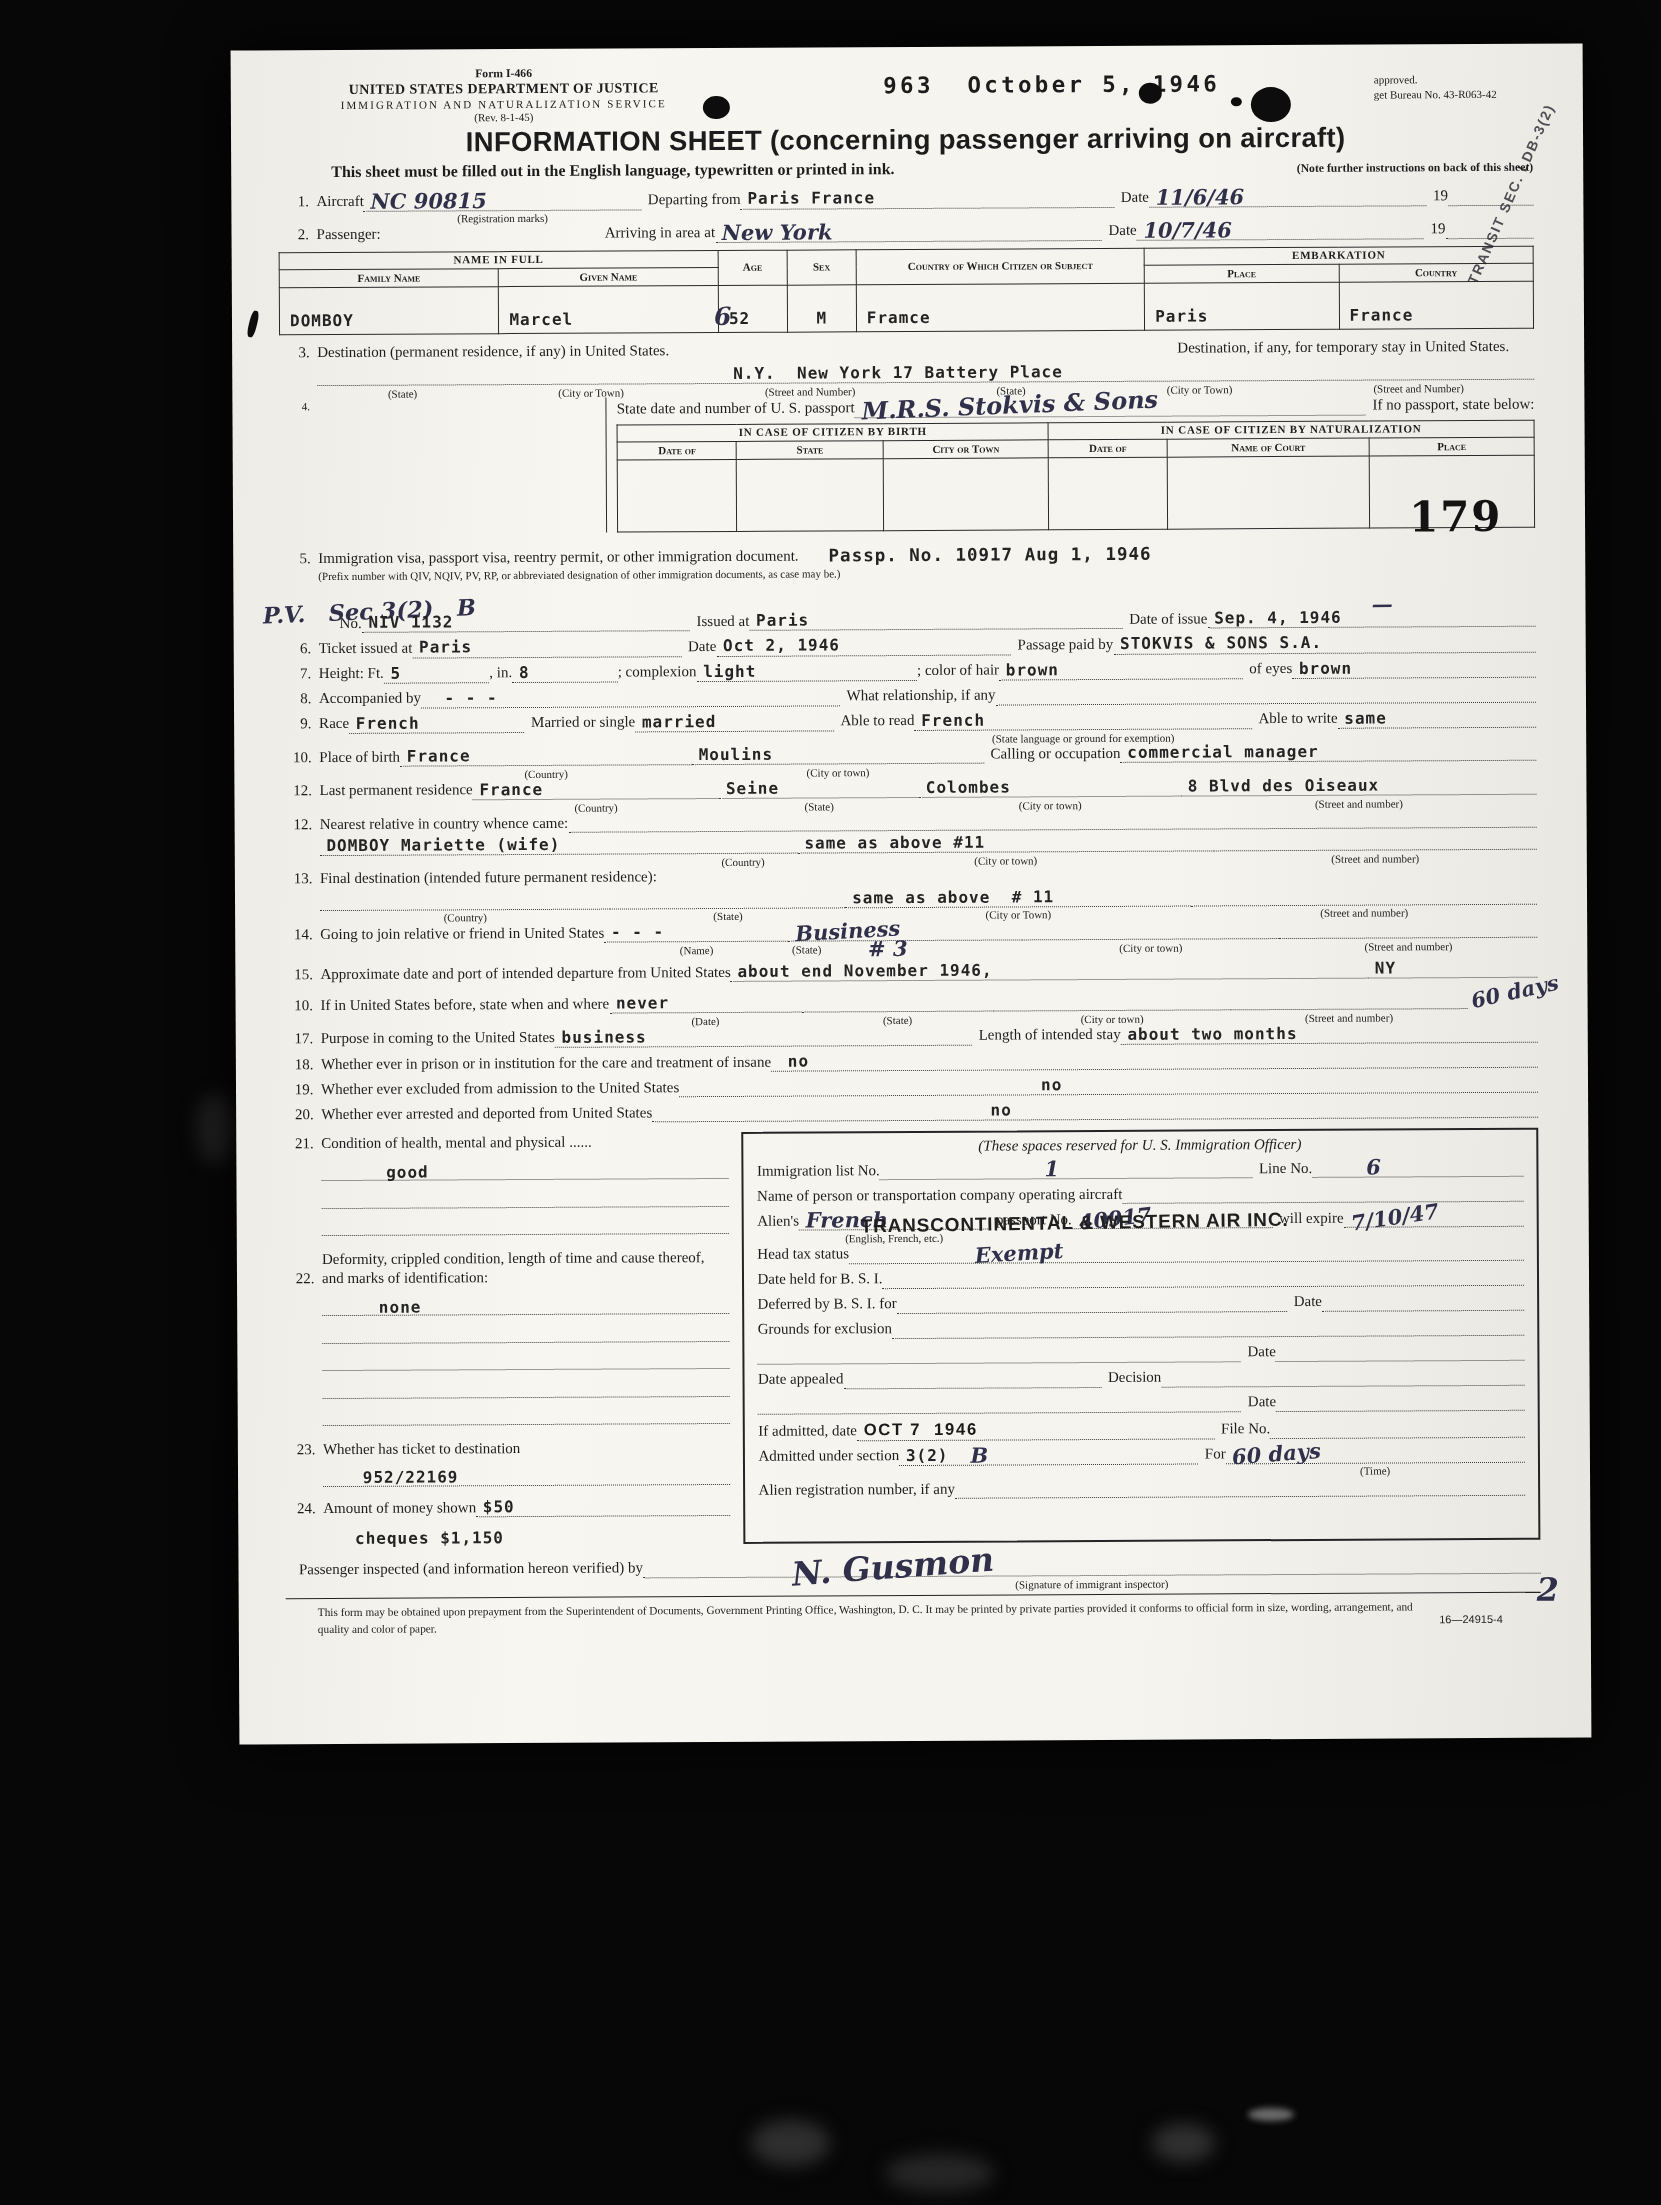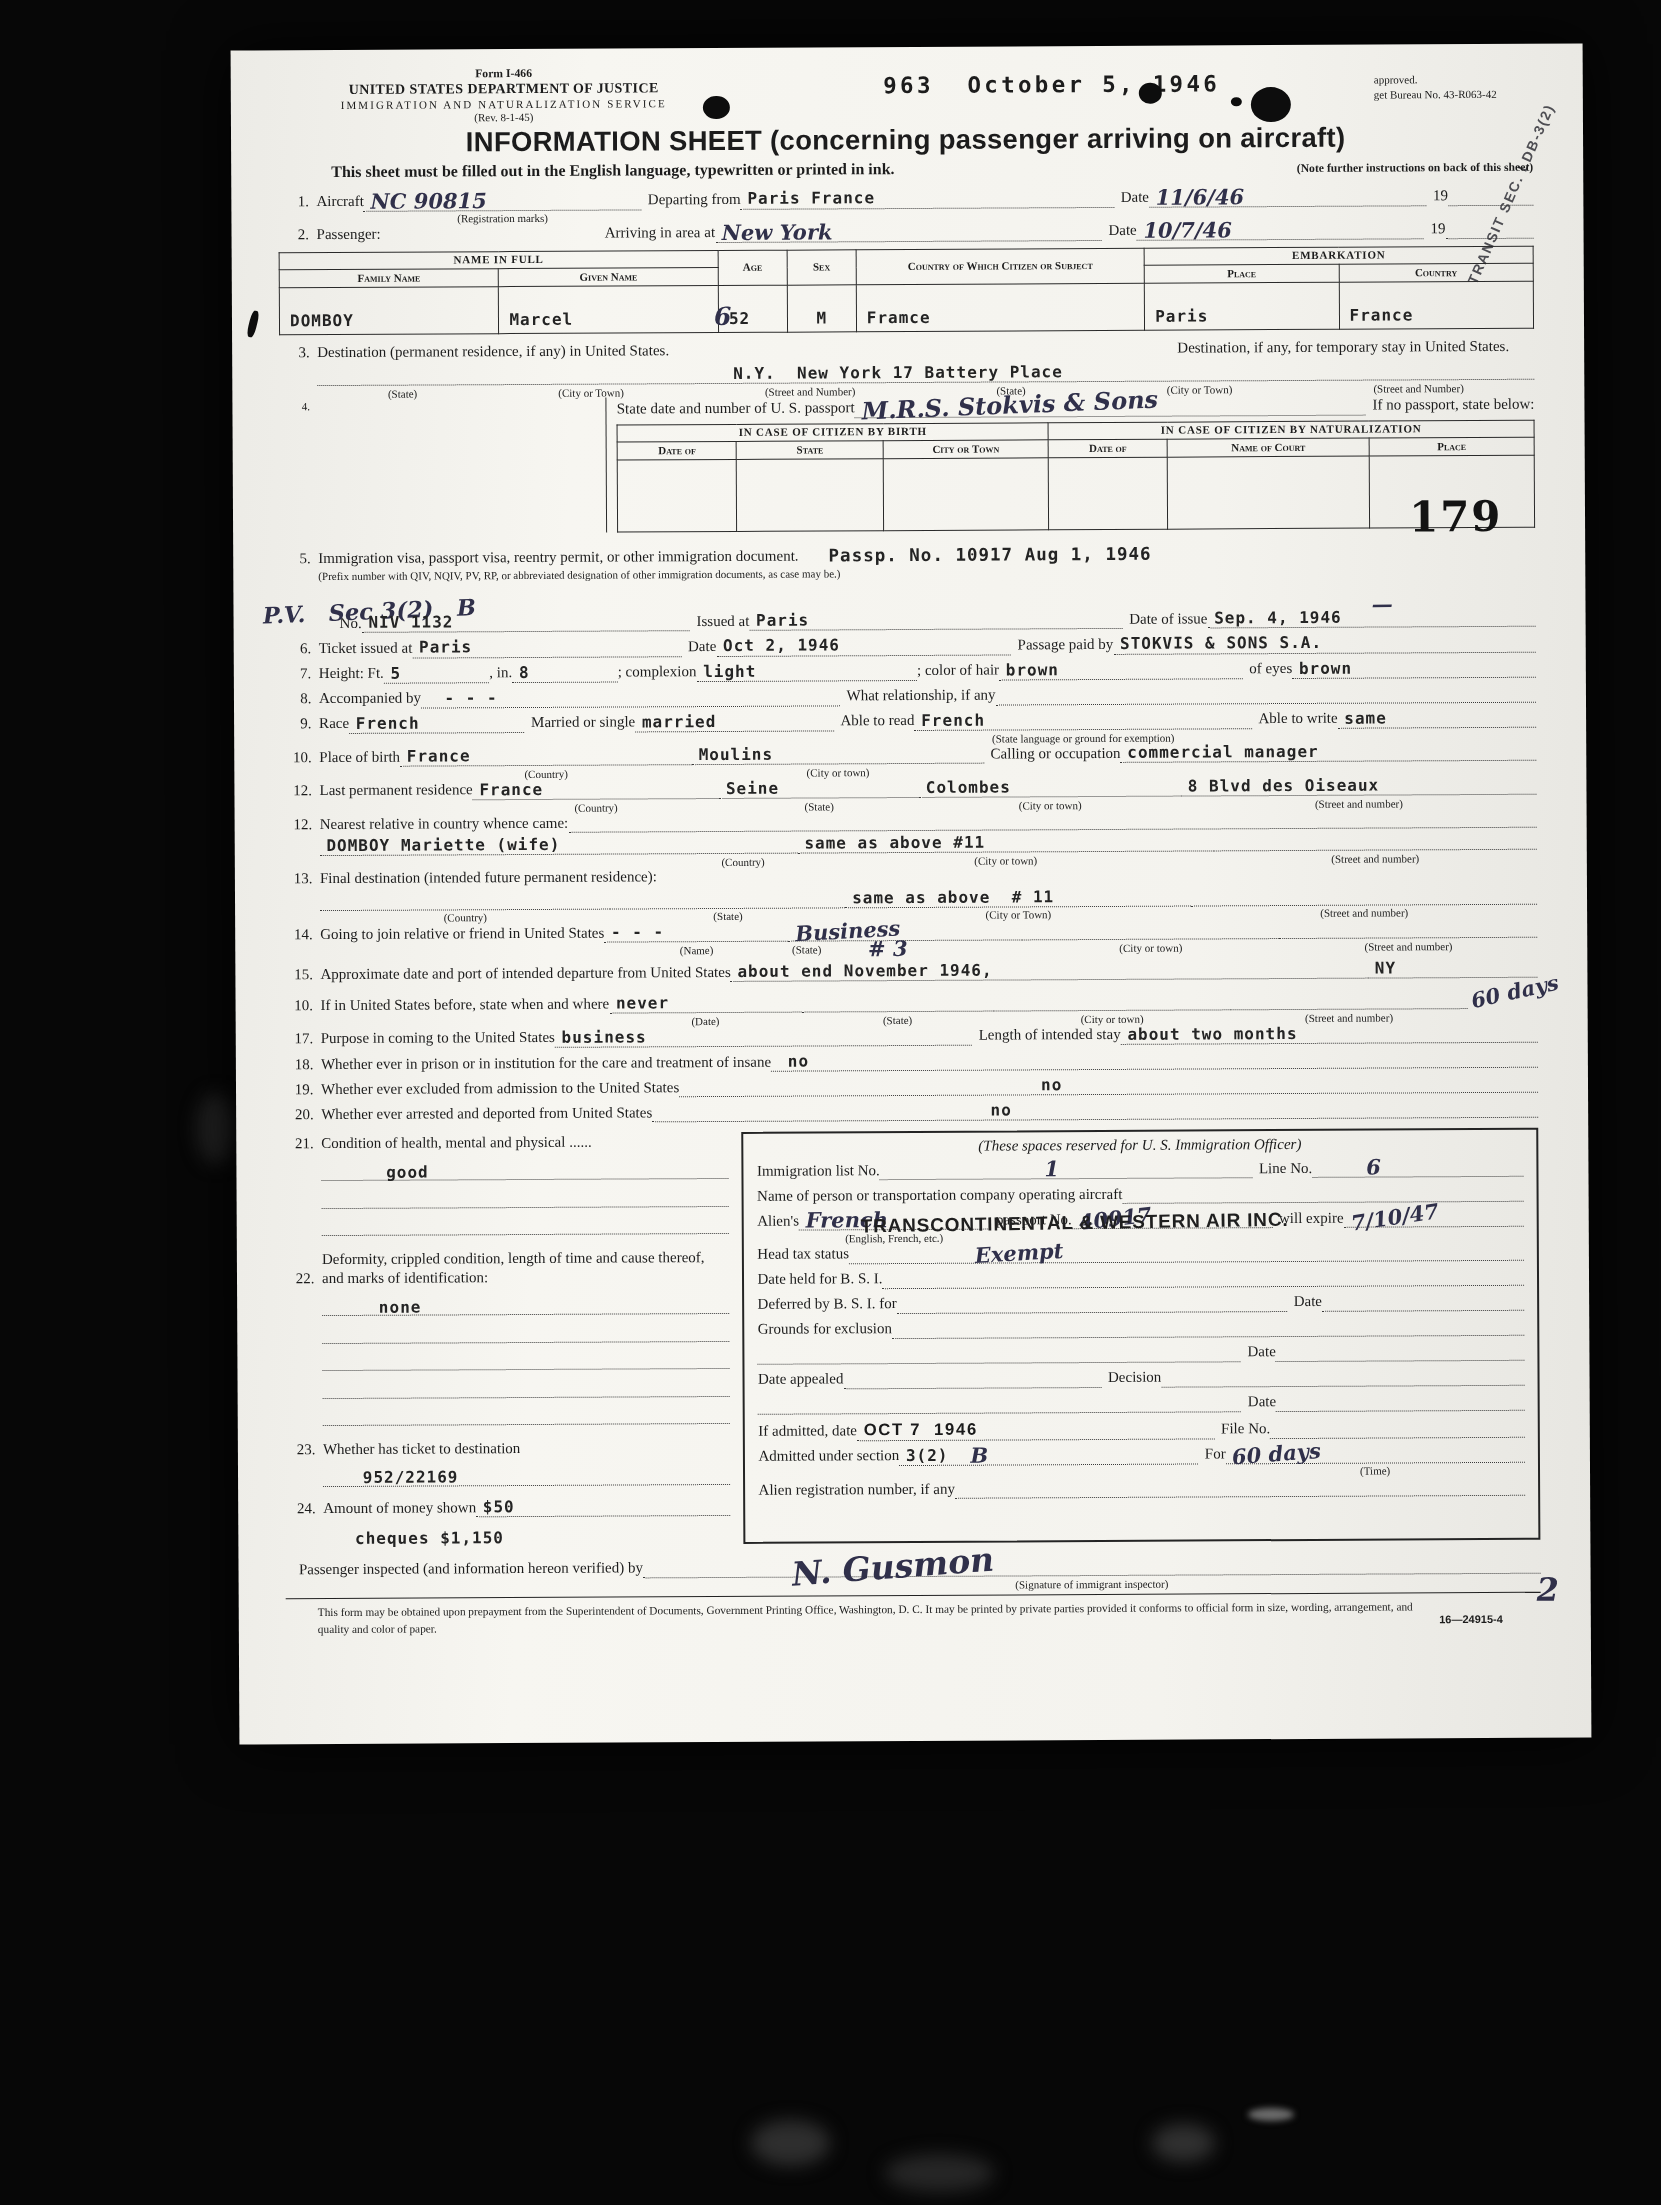--- a/index.html
+++ b/index.html
@@ -50,21 +50,21 @@
 .handnote{margin:1.7px 0 -6.7px -18.4px;transform:rotate(-2deg);font-size:22.5px}
 .cols{display:flex;margin-top:10px;align-items:stretch}
 .colL{width:36.5%;padding-right:13.4px}
 .colR{flex:1;border:2.5px solid #242424;padding:3.3px 13.4px 8.3px;position:relative}
 .obox-title{text-align:center;font-style:italic;font-size:15px;margin-top:1.7px}
 .subline{margin:7.5px 0 0 38px}
 .twa{position:absolute;left:117px;top:80px;font-family:"Liberation Sans",sans-serif;font-weight:bold;font-size:19px;letter-spacing:0.8px;color:#1f1f1f;transform:rotate(-.6deg);white-space:nowrap;z-index:3}
 .stampdate{font-family:"Liberation Sans",sans-serif;font-weight:bold;font-size:16.7px;letter-spacing:1.7px;color:#1a1a1a;white-space:pre;margin-bottom:-0.8px}
 .sig{font-size:33px;margin-left:16%;transform:rotate(-4deg);margin-bottom:-5px}
 .footer{border-top:1.7px solid #222;margin-top:18.4px;padding:5px 125px 0 32px;font-size:11.3px;line-height:1.45;position:relative}
-.fcode{position:absolute;right:38px;bottom:3.3px;font-size:11px;font-weight:bold;font-family:"Liberation Sans",sans-serif}
+.fcode{position:absolute;right:38px;bottom:3.3px;font-size:11px;font-weight:normal;font-family:"Liberation Sans",sans-serif}
 .f2{position:absolute;right:-18.4px;top:-16.7px;font-size:32px}
 </style>
 </head>
 <body>
 
 <div class="smudge" style="left:751px;top:2120px;width:79px;height:46px;background:#2e2e2e"></div>
 <div class="smudge" style="left:885px;top:2154px;width:109px;height:38px;background:#262626"></div>
 <div class="smudge" style="left:1152px;top:2124px;width:63px;height:38px;background:#303030"></div>
 <div class="smudge" style="left:197px;top:1093px;width:38px;height:71px;background:#202020"></div>
 <div class="smudge" style="left:1248px;top:2108px;width:46px;height:13.4px;background:#6a6a6a;filter:blur(3.3px)"></div>

